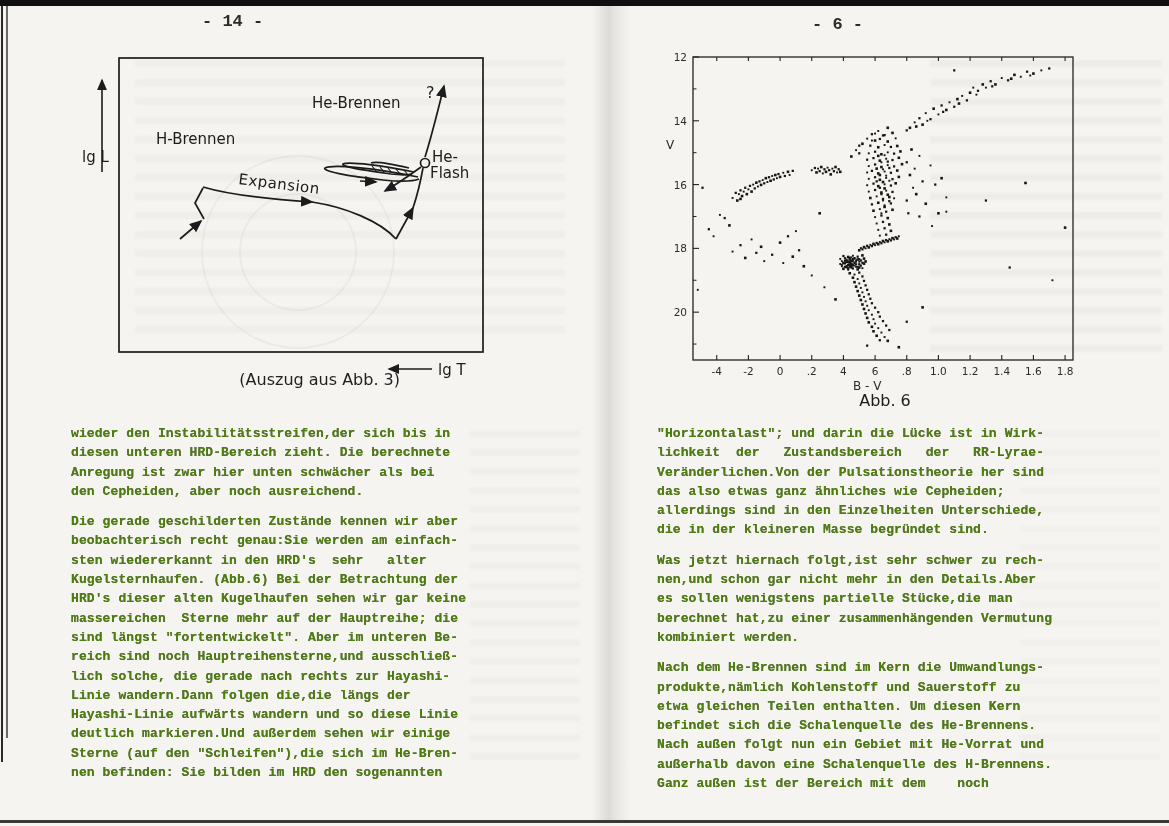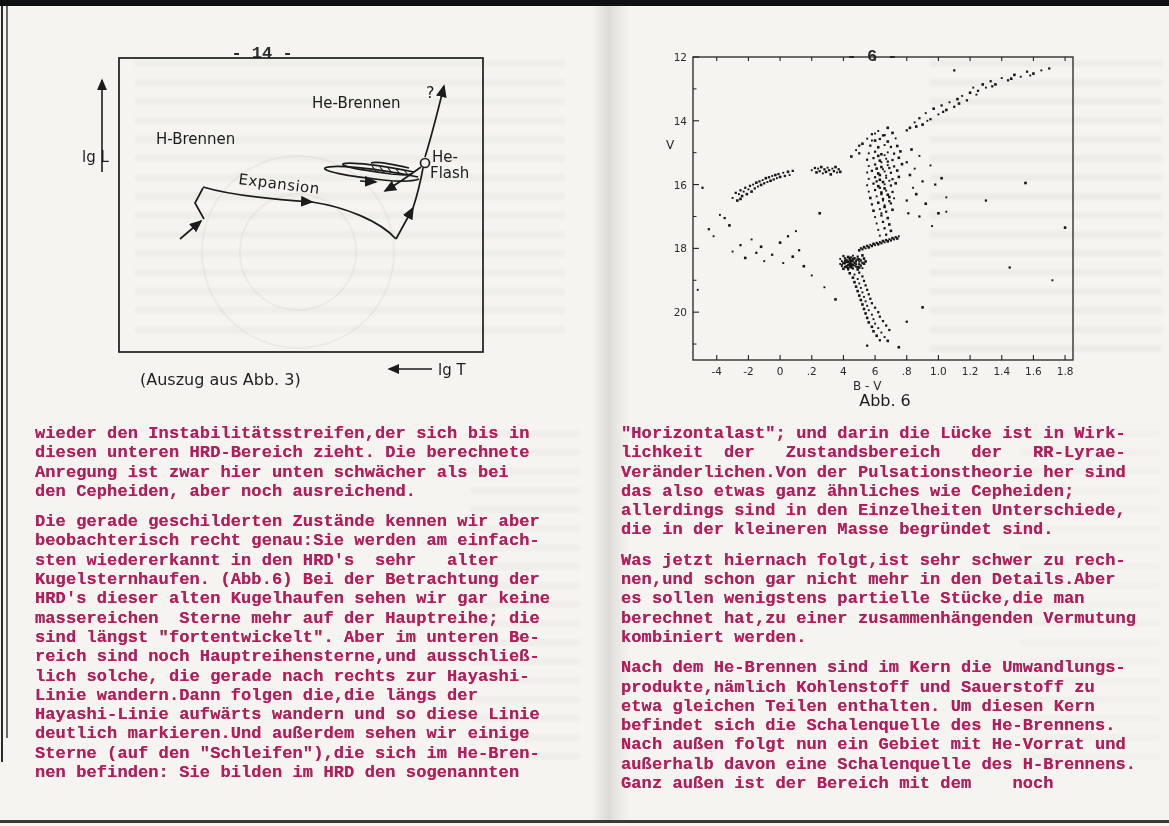--- a/index.html
+++ b/index.html
@@ -12,25 +12,25 @@
   .edge-top{position:absolute;left:0;top:0;width:1169px;height:6px;background:#101010;}
   .edge-left-a{position:absolute;left:1px;top:6px;width:2px;height:756px;background:#2a2a2a;}
   .edge-left-b{position:absolute;left:6px;top:6px;width:1.5px;height:732px;background:#6a6a6a;}
   .edge-bottom{position:absolute;left:0;top:820px;width:1169px;height:3px;background:#3a3a38;}
   .gutter{position:absolute;left:592px;top:6px;width:38px;height:814px;
     background:linear-gradient(90deg,rgba(90,85,78,0) 0%,rgba(90,85,78,0.16) 45%,rgba(90,85,78,0.10) 58%,rgba(90,85,78,0) 100%);}
   .bleed{position:absolute;pointer-events:none;filter:blur(1.2px);
     background:repeating-linear-gradient(180deg,rgba(110,104,94,0.10) 0 7px,rgba(110,104,94,0) 7px 19px);}
   
   .page-num{position:absolute;font-family:"Liberation Mono",monospace;font-weight:bold;
-    font-size:17px;color:#2c2c2c;text-align:center;width:120px;margin-top:32px;}
+    font-size:17px;color:#2c2c2c;width:120px;}
   
   .body-text{position:absolute;font-family:"Liberation Mono",monospace;font-weight:bold;
-    font-size:17px;line-height:19.3px;color:#be185d;white-space:pre;letter-spacing:0.1px;
-    text-shadow:0 0 0.5px rgba(45,45,42,0.65);}
+    font-size:13px;line-height:19.3px;color:#4d7c0f;white-space:pre;letter-spacing:0.1px;
+    text-shadow:0 0 0.5px rgba(45,45,42,0.65);margin-left:36px;}
   .body-text .para{margin:0 0 11px 0;}
   
   .figure{position:absolute;}
   svg text{font-family:"DejaVu Sans",sans-serif;fill:#1c1c1c;}
   .sketch-label{font-size:15px;}
   .tick-label{font-size:10.5px;fill:#2b2b2b;}
   .axis-label{font-size:12px;fill:#2b2b2b;}
   .fig-caption{font-size:16px;}
 </style>
 </head>
@@ -105,21 +105,21 @@
           <line x1="308" y1="128" x2="312" y2="133"></line>
           <line x1="316" y1="129" x2="320" y2="134"></line>
           <line x1="324" y1="130" x2="328" y2="135"></line>
         </g>
         <path d="M280,141 L296,142" marker-end="url(#ah)"></path>
 
         <path d="M345,117 C352,95 358,70 364,46" marker-end="url(#ah)"></path>
       </g>
     </svg>
     
-    <div style="position:absolute;left:60px;top:330px;width:260px;text-align:left;font-family:'DejaVu Sans',sans-serif;color:#1f1f1f;">
+    <div style="position:absolute;left:60px;top:330px;width:260px;text-align:right;font-family:'DejaVu Sans',sans-serif;color:#1f1f1f;">
       <div class="fig-caption">(Auszug aus Abb. 3)</div>
     </div>
   </div>
 
   <div class="figure" style="left:660px;top:45px;width:470px;height:368px;">
     <svg id="cmd-svg" width="470" height="368" viewBox="0 0 470 368">
       <rect id="cmd-frame" x="33" y="12" width="380" height="303" fill="none" stroke="#222" stroke-width="1.3"></rect>
       <g id="cmd-ticks">
           <line x1="56.75" y1="315" x2="56.75" y2="310" stroke="#222" stroke-width="1.1"></line>
           <line x1="56.75" y1="12" x2="56.75" y2="16" stroke="#222" stroke-width="1.1"></line>

